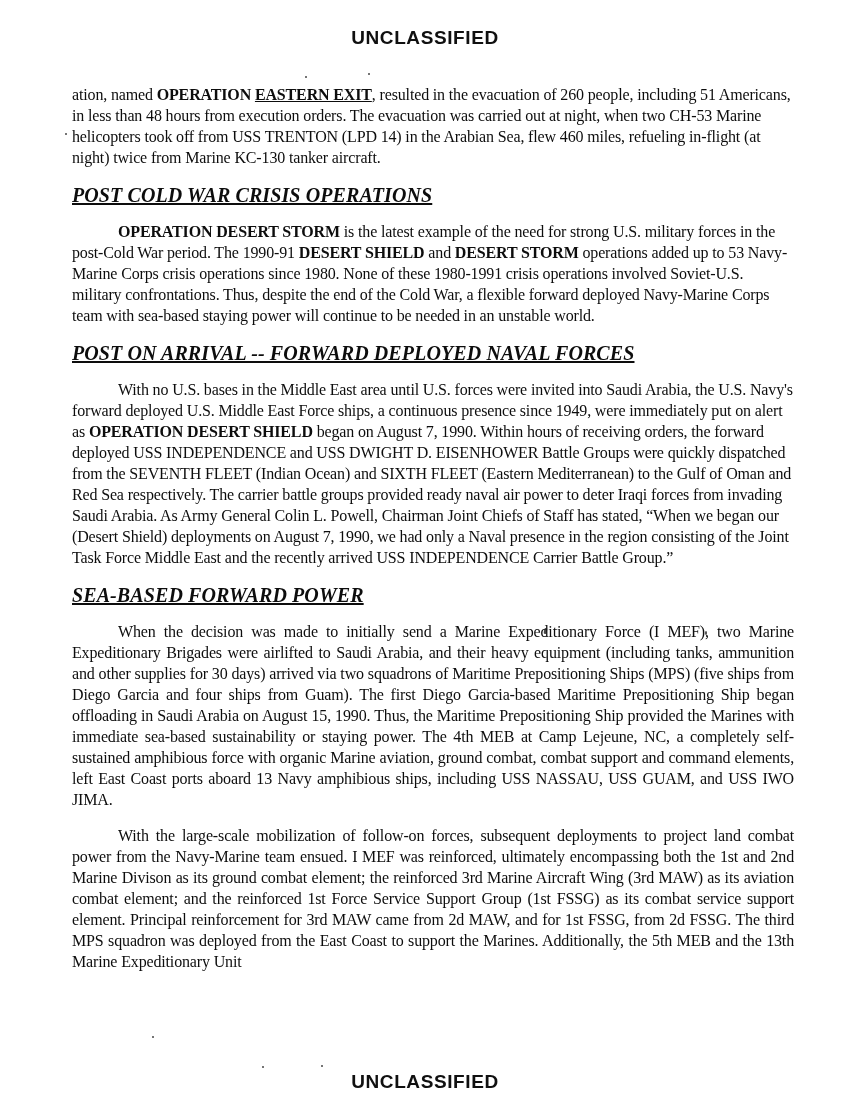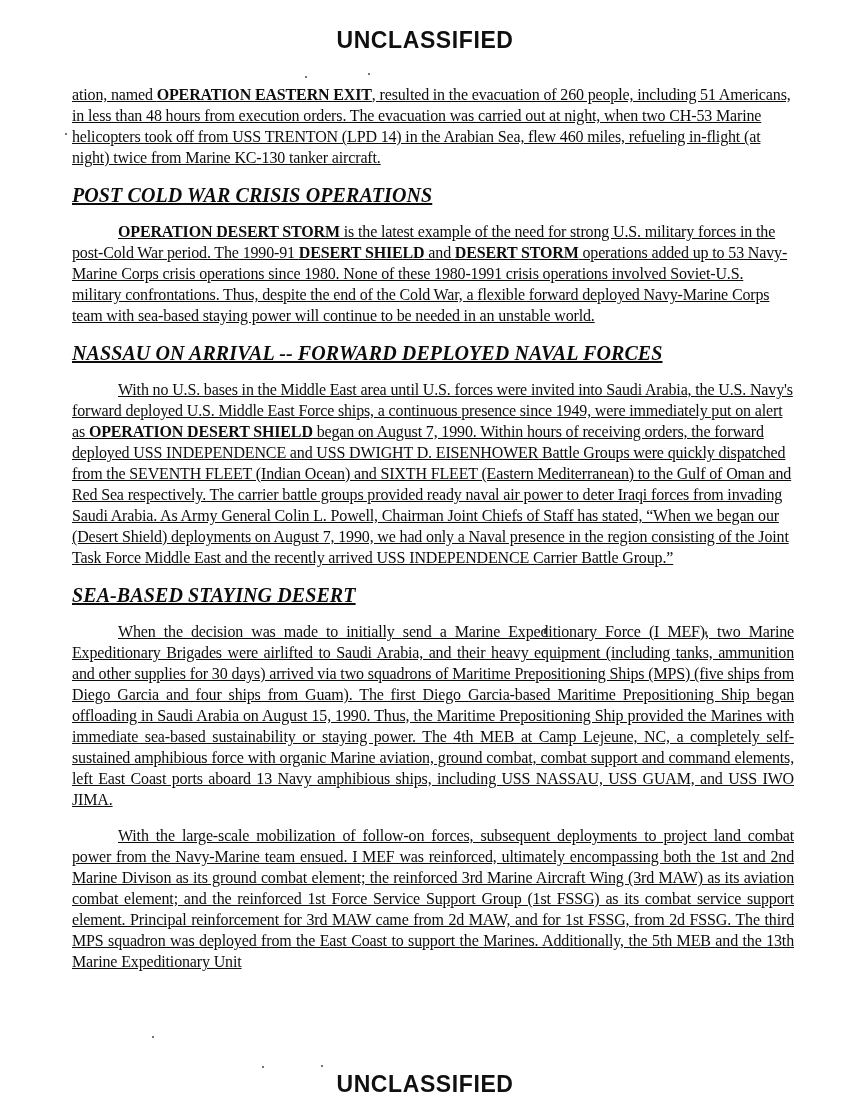--- a/index.html
+++ b/index.html
@@ -13,36 +13,36 @@
     font-family: "Liberation Serif", serif;
     overflow: hidden;
   }
   .banner {
     position: absolute;
     left: 0;
     width: 100%;
     text-align: center;
     font-family: "Liberation Sans", sans-serif;
     font-weight: bold;
-    font-size: 23px;
+    font-size: 19px;
     letter-spacing: 0.6px;
     color: #101010;
   }
   .banner.top { top: 27px; }
   .banner.bottom { top: 1071px; }
   .doc {
     position: absolute;
     left: 72px;
     top: 74px;
     width: 722px;
     font-size: 16px;
     line-height: 21px;
     letter-spacing: -0.15px;
   }
-  .doc p.paragraph { margin-top: 15px; text-align: left; text-decoration: underline; }
+  .doc p.paragraph { margin-top: 15px; text-align: left; }
   .doc p.paragraph:first-child { margin-top: 10px; }
   .doc p.paragraph.indent { text-indent: 46px; }
   .doc p.paragraph.justify { text-align: justify; }
   .doc h2.heading {
     margin-top: 17px;
     font-size: 20px;
     font-weight: bold;
     font-style: italic;
     text-decoration: underline;
     letter-spacing: 0.1px;
@@ -65,23 +65,23 @@
 </style>
 </head>
 <body>
 
 <div class="banner top">UNCLASSIFIED</div>
 
 <main class="doc">
     <p class="paragraph"><span class="">ation, named </span><span class="b ">OPERATION </span><span class="b u">EASTERN EXIT</span><span class="">, resulted in the evacuation of 260 people, including 51 Americans, in less than 48 hours from execution orders.  The evacuation was carried out at night, when two CH-53 Marine helicopters took off from USS TRENTON (LPD 14) in the Arabian Sea, flew 460 miles, refueling in-flight (at night) twice from Marine KC-130 tanker aircraft.</span></p>
     <h2 class="heading"><span class="">POST COLD WAR CRISIS OPERATIONS</span></h2>
     <p class="paragraph indent"><span class="b ">OPERATION DESERT STORM</span><span class=""> is the latest example of the need for strong U.S. military forces in the post-Cold War period.  The 1990-91 </span><span class="b ">DESERT SHIELD</span><span class=""> and </span><span class="b ">DESERT STORM</span><span class=""> operations added up to 53 Navy-Marine Corps crisis operations since 1980.  None of these 1980-1991 crisis operations involved Soviet-U.S. military confrontations.  Thus, despite the end of the Cold War, a flexible forward deployed Navy-Marine Corps team with sea-based staying power will continue to be needed in an unstable world.</span></p>
-    <h2 class="heading"><span class="">NASSAU ON ARRIVAL -- FORWARD DEPLOYED NAVAL FORCES</span></h2>
+    <h2 class="heading"><span class="">POST ON ARRIVAL -- FORWARD DEPLOYED NAVAL FORCES</span></h2>
     <p class="paragraph indent"><span class="">With no U.S. bases in the Middle East area until U.S. forces were invited into Saudi Arabia, the U.S. Navy's forward deployed U.S. Middle East Force ships, a continuous presence since 1949, were immediately put on alert as </span><span class="b ">OPERATION DESERT SHIELD</span><span class=""> began on August 7, 1990.  Within hours of receiving orders, the forward deployed USS INDEPENDENCE and USS DWIGHT D. EISENHOWER Battle Groups were quickly dispatched from the SEVENTH FLEET (Indian Ocean) and SIXTH FLEET (Eastern Mediterranean) to the Gulf of Oman and Red Sea respectively.  The carrier battle groups provided ready naval air power to deter Iraqi forces from invading Saudi Arabia.  As Army General Colin L. Powell, Chairman Joint Chiefs of Staff has stated, “When we began our (Desert Shield) deployments on August 7, 1990, we had only a Naval presence in the region consisting of the Joint Task Force Middle East and the recently arrived USS INDEPENDENCE Carrier Battle Group.”</span></p>
-    <h2 class="heading"><span class="">SEA-BASED STAYING DESERT</span></h2>
+    <h2 class="heading"><span class="">SEA-BASED FORWARD POWER</span></h2>
     <p class="paragraph indent justify"><span class="">When the decision was made to initially send a Marine Expeditionary Force (I MEF), two Marine Expeditionary Brigades were airlifted to Saudi Arabia, and their heavy equipment (including tanks, ammunition and other supplies for 30 days) arrived via two squadrons of Maritime Prepositioning Ships (MPS)  (five ships from Diego Garcia and four ships from Guam).  The first Diego Garcia-based Maritime Prepositioning Ship began offloading in Saudi Arabia on August 15, 1990.  Thus, the Maritime Prepositioning Ship provided the Marines with immediate sea-based sustainability or staying power.  The 4th MEB at Camp Lejeune, NC, a completely self-sustained amphibious force with organic Marine aviation, ground combat, combat support and command elements, left East Coast ports aboard 13 Navy amphibious ships, including USS NASSAU, USS GUAM, and USS IWO JIMA.</span></p>
     <p class="paragraph indent justify"><span class="">With the large-scale mobilization of follow-on forces, subsequent deployments to project land combat power from the Navy-Marine team ensued.  I MEF was reinforced, ultimately encompassing both the 1st and 2nd Marine Divison as its ground combat element; the reinforced 3rd Marine Aircraft Wing (3rd MAW) as its aviation combat element; and the reinforced 1st Force Service Support Group (1st FSSG) as its combat service support element.  Principal reinforcement for 3rd MAW came from 2d MAW, and for 1st FSSG, from 2d FSSG.  The third MPS squadron was deployed from the East Coast to support the Marines.  Additionally, the 5th MEB and the 13th Marine Expeditionary Unit</span></p>
   </main>
 
 <div class="banner bottom">UNCLASSIFIED</div>
 
 <div class="speck" style="left:305px; top:76px;"></div>
 <div class="speck" style="left:368px; top:73px;"></div>
 <div class="speck" style="left:65px; top:133px;"></div>
 <div class="speck tall" style="left:544px; top:628px;"></div>

